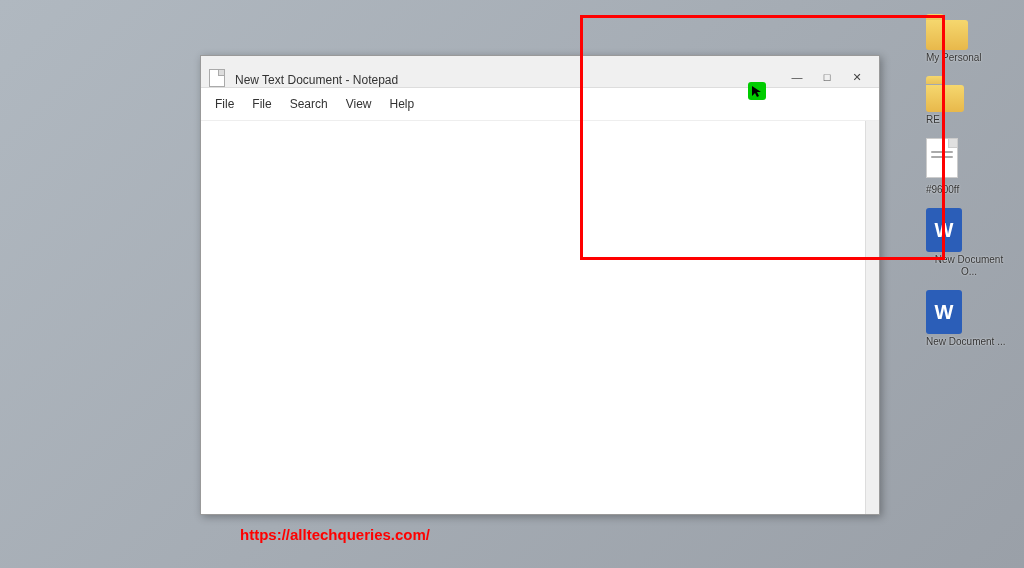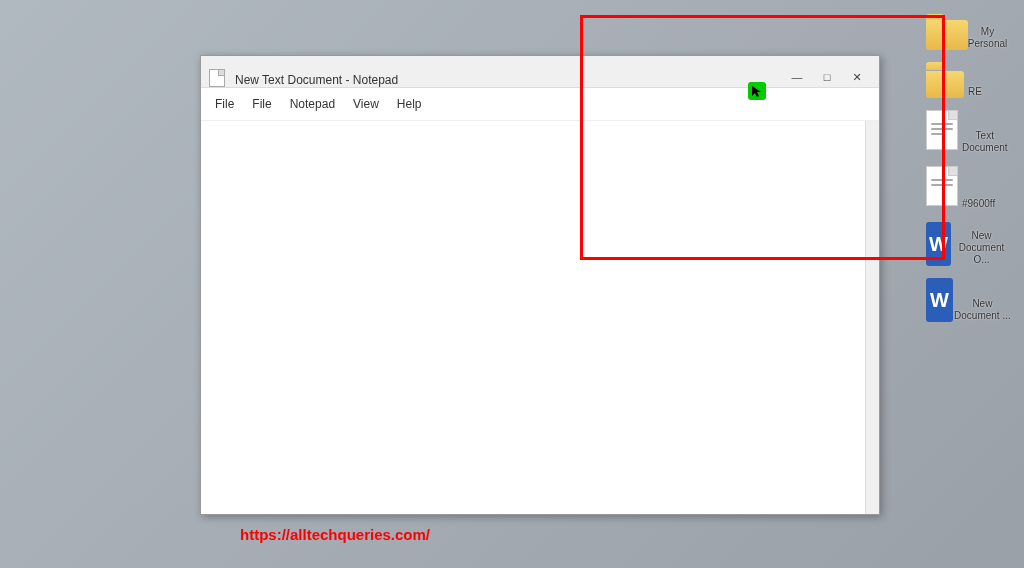--- a/index.html
+++ b/index.html
@@ -54,22 +54,22 @@
       height: 568px;
       display: flex;
       flex-direction: column;
       align-items: center;
       padding: 10px 5px;
       gap: 4px;
     }
 
     .icon-item {
       display: flex;
-      flex-direction: row;
-      align-items: flex-end;
+      flex-direction: column;
+      align-items: flex-start;
       width: 90px;
       padding: 4px 2px;
       cursor: pointer;
     }
 
     .folder-icon {
       width: 42px;
       height: 36px;
       position: relative;
     }
@@ -364,21 +364,21 @@
       <span class="window-title">New Text Document - Notepad</span>
       <div class="window-controls">
         <button class="win-btn">—</button>
         <button class="win-btn">□</button>
         <button class="win-btn close">✕</button>
       </div>
     </div>
     <div class="window-menubar">
       <span class="menu-item">File</span>
       <span class="menu-item">File</span>
-      <span class="menu-item">Notepad</span>
+      <span class="menu-item">Search</span>
       <span class="menu-item">View</span>
       <span class="menu-item">Help</span>
     </div>
     <div class="window-content">
       <textarea class="text-area" style=""></textarea>
       <div class="scrollbar-y"></div>
     </div>
   </div>
 
   <div class="red-box" style="left: 580px; top: 15px; width: 365px; height: 245px;"></div>
@@ -402,32 +402,20 @@
 
 
     <div class="icon-item">
       <div class="folder-icon folder-icon-sm">
         <div class="folder-tab"></div>
         <div class="folder-body"></div>
       </div>
       <span class="icon-label">RE</span>
     </div>
 
-    <div class="icon-item">
-      <div class="doc-icon">
-        <div class="doc-paper">
-          <div class="doc-lines">
-            <div class="doc-line"></div>
-            <div class="doc-line"></div>
-            <div class="doc-line" style="width:60%"></div>
-          </div>
-        </div>
-      </div>
-      <span class="icon-label">Text<br>Document</span>
-    </div>
 
     <div class="icon-item">
       <div class="doc-icon">
         <div class="doc-paper">
           <div class="doc-lines">
             <div class="doc-line"></div>
             <div class="doc-line"></div>
           </div>
         </div>
       </div>

